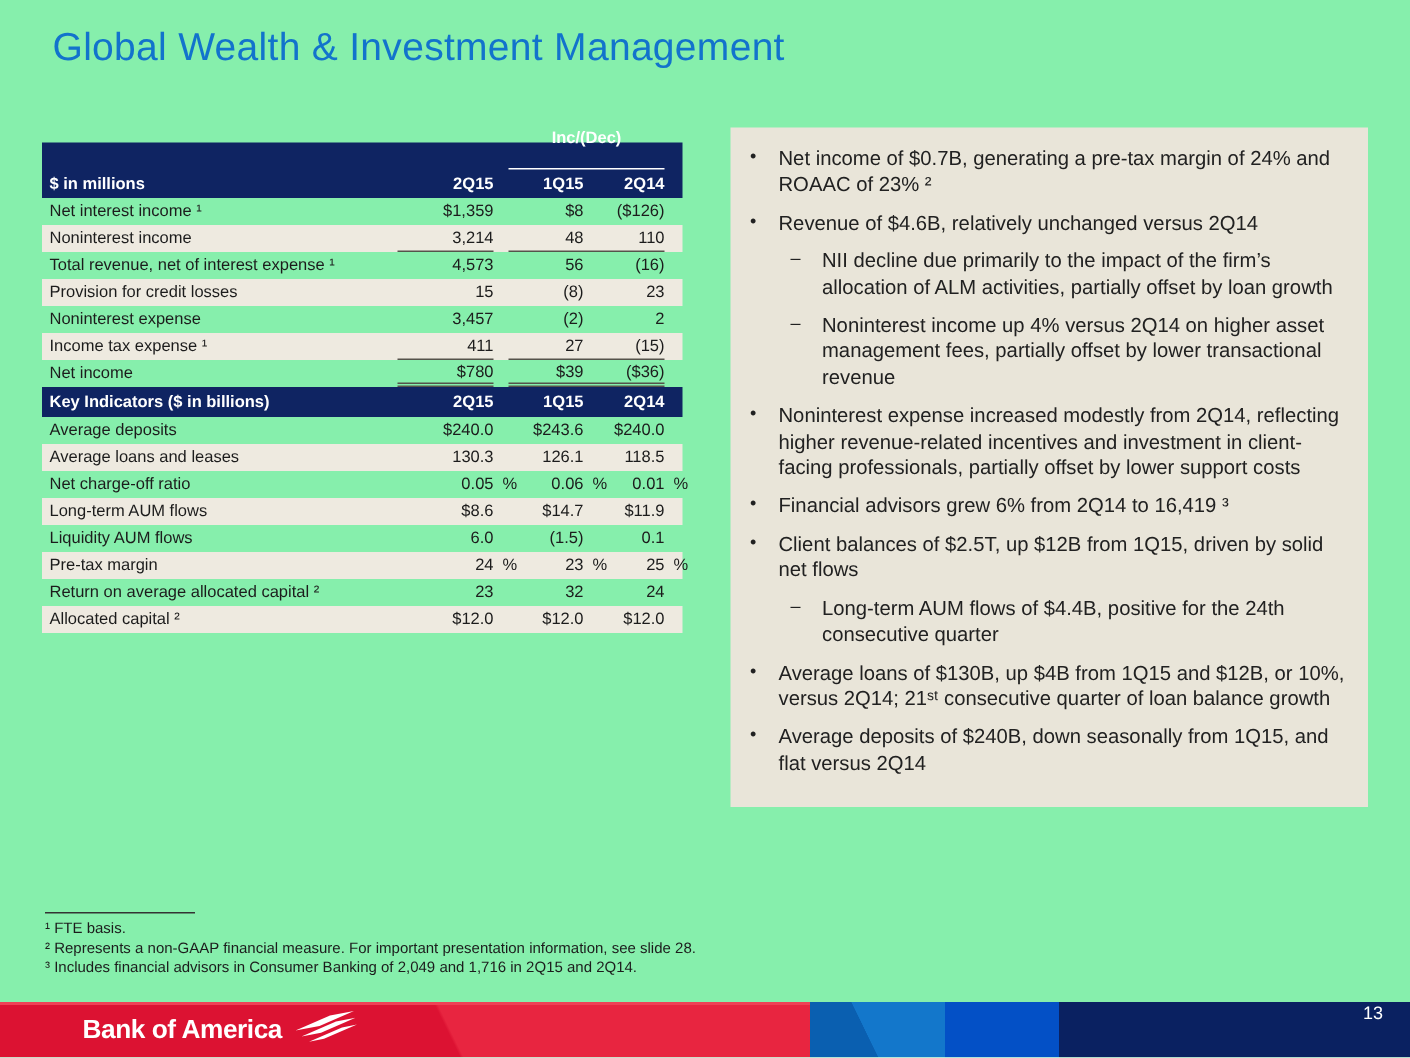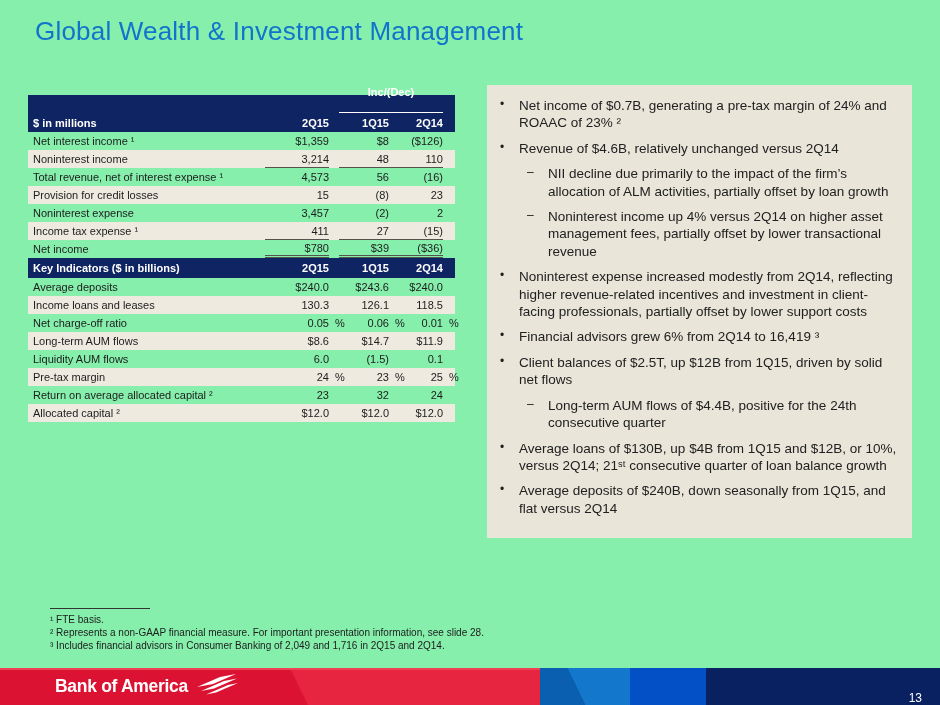--- a/index.html
+++ b/index.html
@@ -37,30 +37,30 @@
 
   
   .panel{position:absolute;left:487px;top:85px;width:425px;height:453px;background:#E9E5D9;box-sizing:border-box;padding:12px 14px 10px 13px;}
   .hl-list{list-style:none;margin:0;padding:0;font-size:13.5px;line-height:1.29;color:#212121;}
   .hl-item{display:flex;margin-bottom:8px;}
   .hl-item .marker{width:19px;flex:0 0 19px;font-size:12px;}
   .hl-item.sub{padding-left:27px;}
   .hl-item.sub .marker{width:21px;flex:0 0 21px;}
 
   
-  .footnotes{position:absolute;left:30px;top:608px;width:640px;font-size:10px;line-height:13px;color:#1c1c1c;margin-left:20px;}
+  .footnotes{position:absolute;left:30px;top:608px;width:640px;font-size:10px;line-height:13px;color:#1c1c1c;}
   .fn-rule{width:100px;border-top:1px solid #333;margin-bottom:4px;}
 
   
   .footer{position:absolute;left:0;bottom:0;width:940px;height:37px;}
   .f-red{position:absolute;left:0;top:0;width:540px;height:37px;background:linear-gradient(64deg,#DC1232 55%,#E82540 55.4%);}
   .f-red::after{content:"";position:absolute;left:0;top:0;width:100%;height:2px;background:#EE4156;}
   .f-blue1{position:absolute;left:540px;top:0;width:90px;height:37px;background:linear-gradient(64deg,#0A5FB0 42%,#1377CB 42.4%);}
   .f-blue2{position:absolute;left:630px;top:0;width:76px;height:37px;background:#0350C6;}
-  .f-navy{position:absolute;left:706px;top:0;width:234px;height:37px;background:#0A2161;display:flex;align-items:flex-end;justify-content:flex-end;}
+  .f-navy{position:absolute;left:706px;top:0;width:234px;height:37px;background:#0A2161;display:flex;align-items:flex-start;justify-content:flex-end;}
   .pagenum{color:#ffffff;font-size:12px;padding-right:18px;}
   .logo{position:absolute;left:55px;top:0;height:37px;display:flex;align-items:center;}
   .logo-text{color:#ffffff;font-weight:bold;font-size:17.5px;letter-spacing:-0.3px;}
   .flag{margin-left:8px;margin-top:-3px;}
 </style>
 </head>
 <body>
 
 <div class="slide">
 
@@ -210,21 +210,21 @@
           </div>
         <div class="tc tc2">
             <span>$240.0</span>
             <span class="pct"></span>
           </div>
       </div>
       <div class="endpad"></div>
     </div>
 
     <div class="trow stripe">
-      <div class="tlabel">Income loans and leases</div>
+      <div class="tlabel">Average loans and leases</div>
       <div class="seg1">
           <div class="tc">
             <span>130.3</span>
             <span class="pct"></span>
           </div>
         </div>
       <div class="gapcol"></div>
       <div class="seg2">
         <div class="tc tc1">
             <span>126.1</span>

